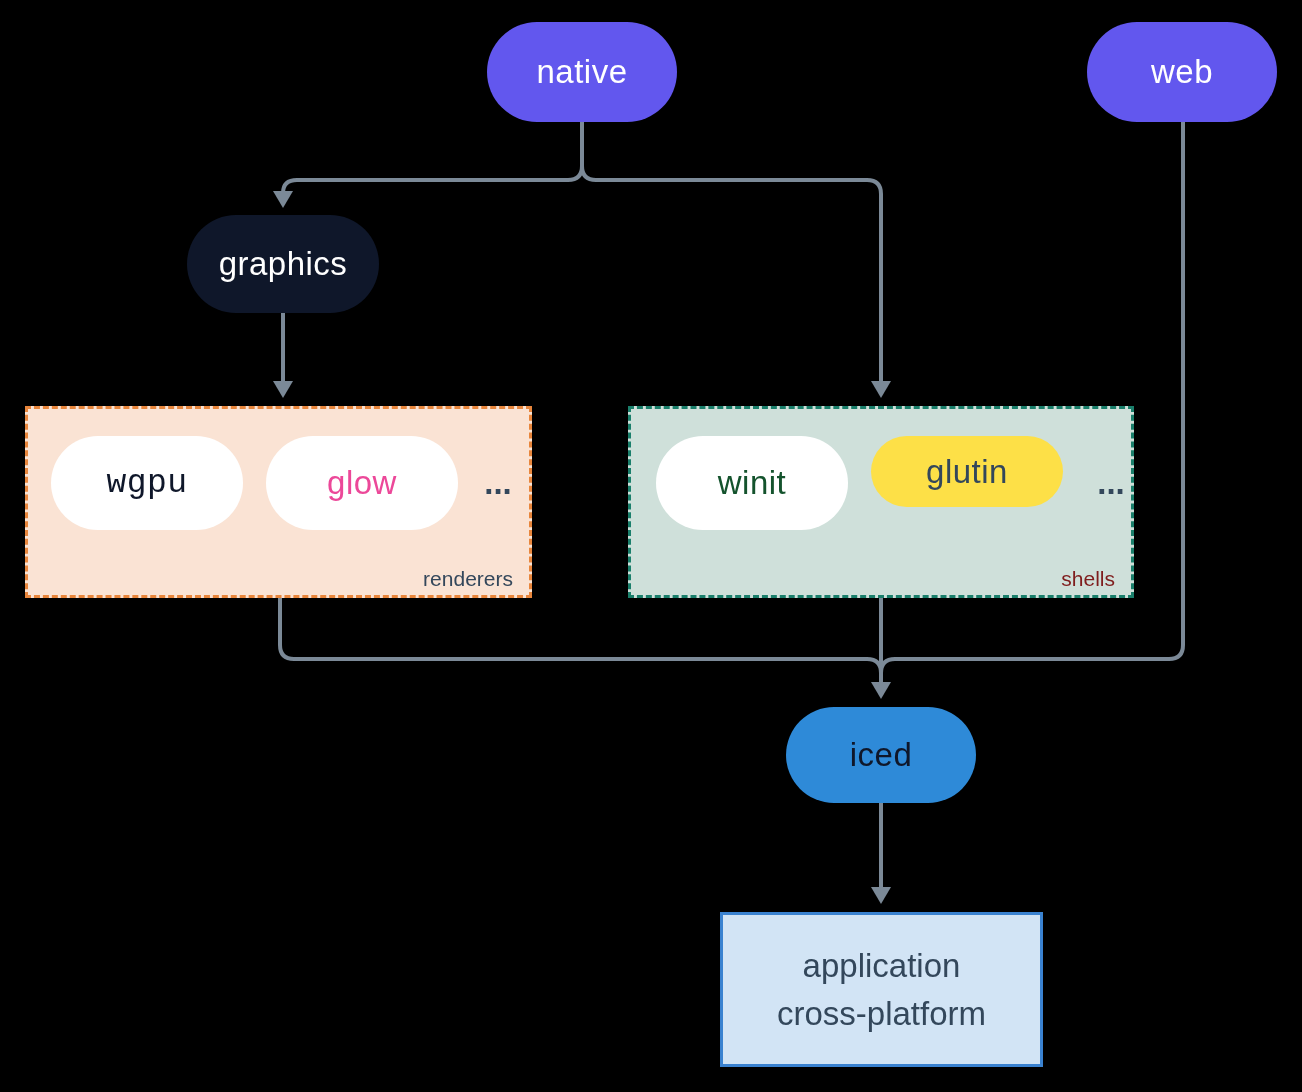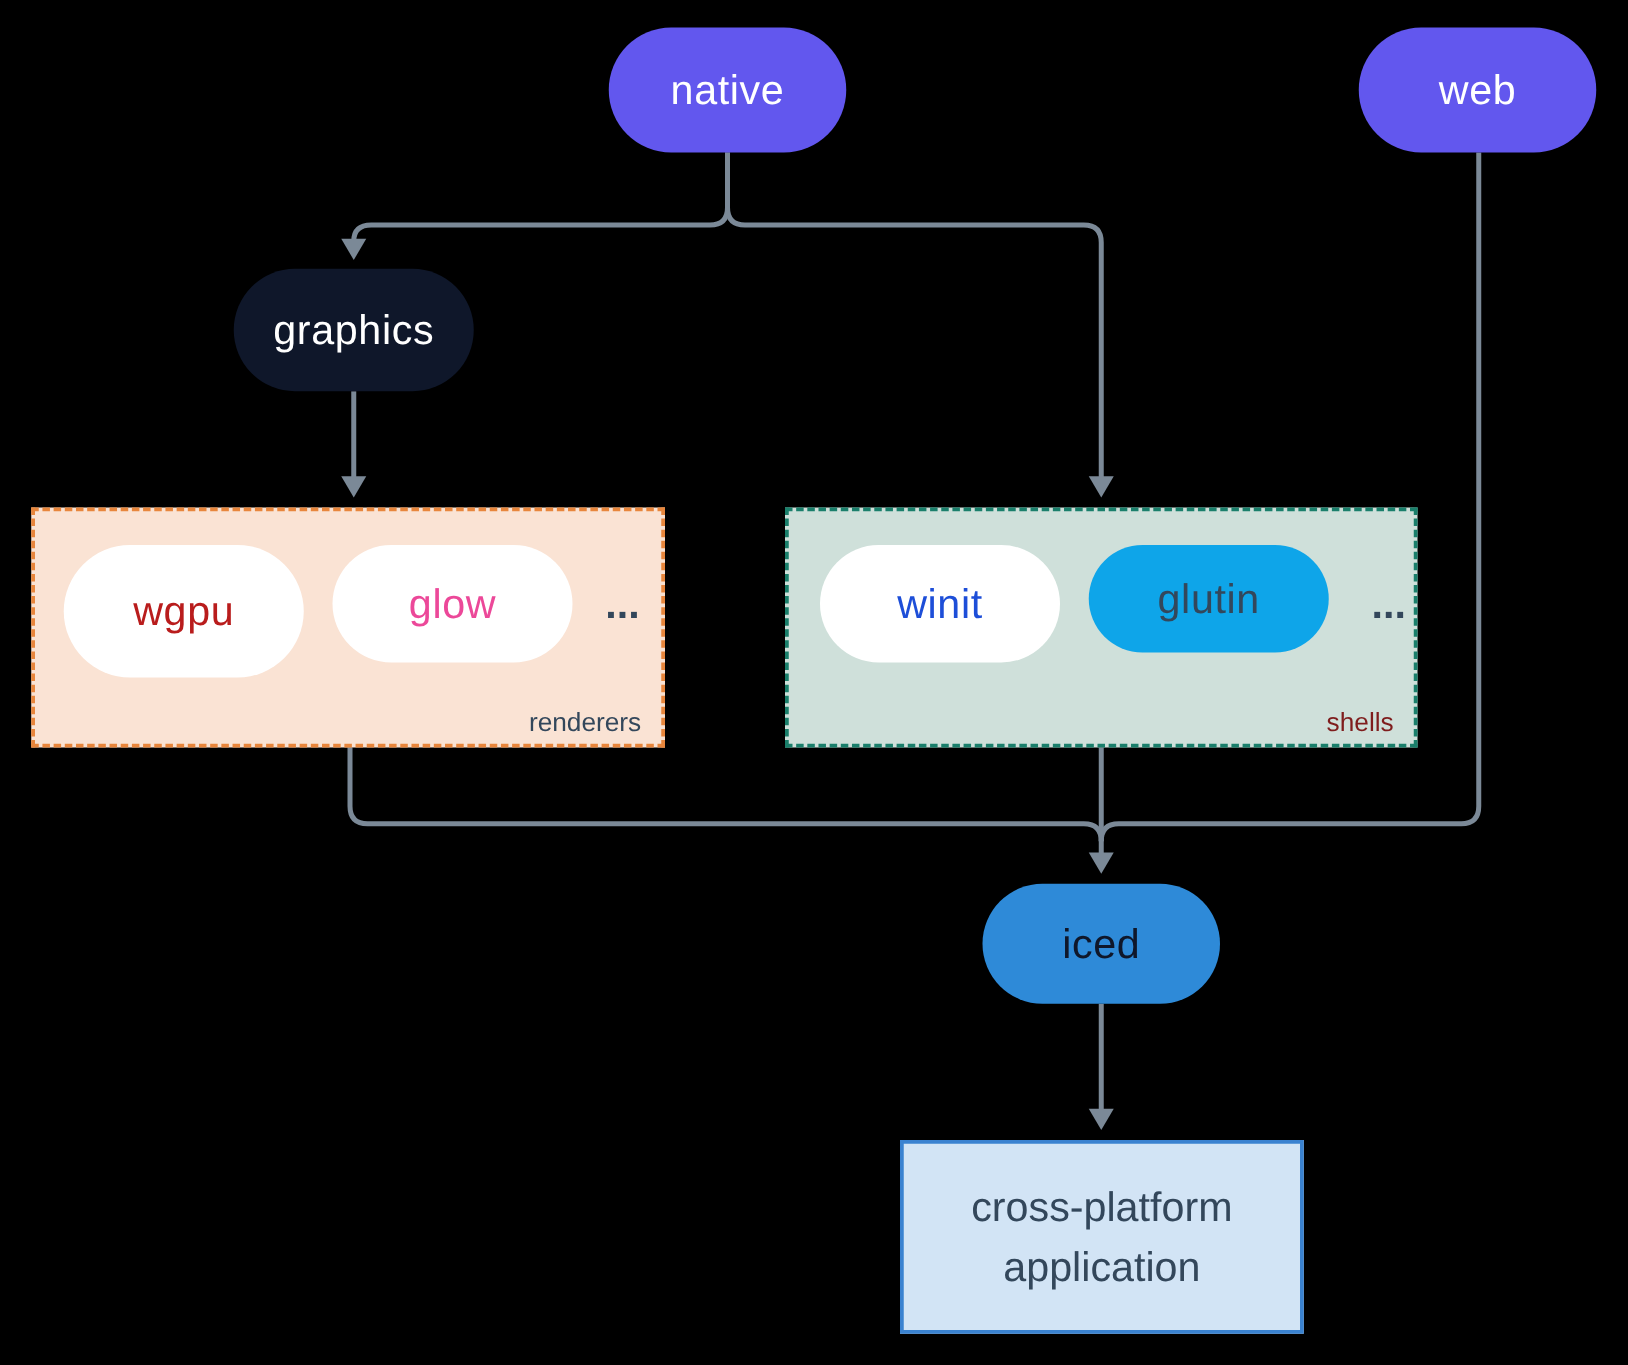--- a/index.html
+++ b/index.html
@@ -78,33 +78,33 @@
     <polygon points="871,887 891,887 881,904" style="fill: rgb(123, 137, 151);"></polygon>
   </svg>
 
   <div class="pill" style="left: 1087px; top: 22px; width: 190px; height: 100px; background-color: rgb(98, 87, 238); color: rgb(255, 255, 255);">web</div>
 
   <div class="pill" style="left: 487px; top: 22px; width: 190px; height: 100px; background-color: rgb(98, 87, 238); color: rgb(255, 255, 255);">native</div>
 
   <div class="pill" style="left: 187px; top: 215px; width: 192px; height: 98px; background-color: #0f172a; color: rgb(255, 255, 255);">graphics</div>
 
   <div class="group-box" style="left: 25px; top: 406px; width: 507px; height: 192px; background-color: rgb(250, 227, 212); border-color: rgb(232, 134, 60);">
-    <div class="pill" style="left: 23px; top: 27px; width: 192px; height: 106px; background-color: rgb(255, 255, 255); color: #b91c1c;">wgpu</div>
+    <div class="pill" style="left: 23px; top: 27px; width: 192px; height: 94px; background-color: rgb(255, 255, 255); color: #0f172a; font-family: Liberation Mono, monospace;">wgpu</div>
     <div class="pill" style="left: 238px; top: 27px; width: 192px; height: 94px; background-color: rgb(255, 255, 255); color: #ec4899;">glow</div>
     <div class="ellipsis" style="left: 445px; top: 27px; width: 50px; height: 94px; color: rgb(51, 71, 91);">...</div>
     <div class="group-label" style="color: rgb(51, 71, 91);">renderers</div>
   </div>
 
   <div class="group-box" style="left: 628px; top: 406px; width: 506px; height: 192px; background-color: rgb(207, 224, 218); border-color: rgb(26, 127, 107);">
-    <div class="pill" style="left: 25px; top: 27px; width: 192px; height: 94px; background-color: rgb(255, 255, 255); color: #1d4ed8;">winit</div>
-    <div class="pill" style="left: 240px; top: 27px; width: 192px; height: 86px; background-color: #0ea5e9; color: rgb(51, 71, 91);">glutin</div>
+    <div class="pill" style="left: 25px; top: 27px; width: 192px; height: 94px; background-color: rgb(255, 255, 255); color: #14532d;">winit</div>
+    <div class="pill" style="left: 240px; top: 27px; width: 192px; height: 71px; background-color: #fde047; color: rgb(51, 71, 91);">glutin</div>
     <div class="ellipsis" style="left: 455px; top: 27px; width: 50px; height: 94px; color: rgb(51, 71, 91);">...</div>
     <div class="group-label" style="color: #7f1d1d;">shells</div>
   </div>
 
   <div class="pill" style="left: 786px; top: 707px; width: 190px; height: 96px; background-color: rgb(46, 138, 216); color: #0f172a;">iced</div>
 
   <div class="app-box" style="left: 720px; top: 912px; width: 323px; height: 155px; background-color: rgb(210, 228, 245); border-color: rgb(58, 130, 208); color: rgb(51, 71, 91);">
+    <span>application</span>
     <span>cross-platform</span>
-    <span>application</span>
   </div>
 
 </div>
 
 </body></html>

